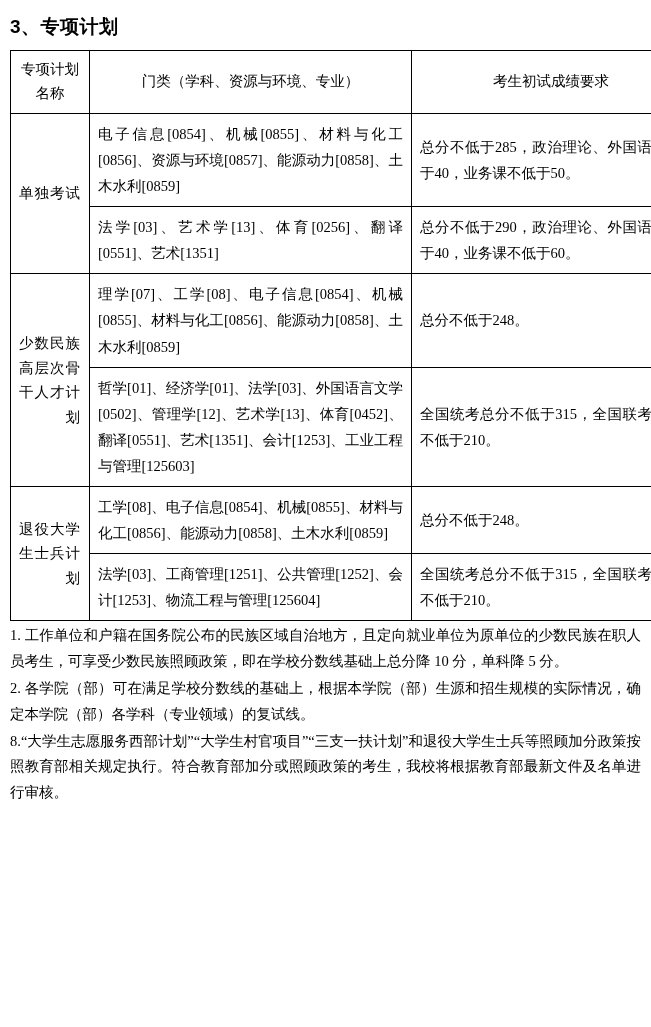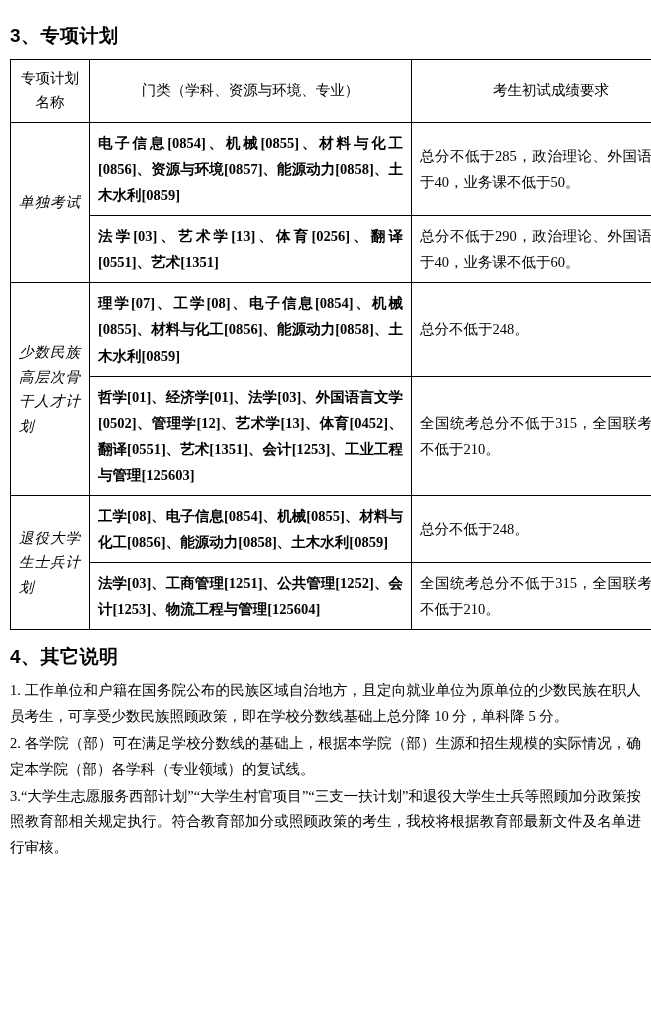--- a/index.html
+++ b/index.html
@@ -16,21 +16,21 @@
   }
   .page {
     width: 651px;
     box-sizing: border-box;
     padding: 6px 10px 10px 10px;
   }
   h2.section-title {
     font-family: "Liberation Sans", "DejaVu Sans", sans-serif;
     font-size: 19px;
     font-weight: bold;
-    margin: 17px 0 10px 0;
+    margin: 8px 0 10px 0;
     letter-spacing: 0.5px;
   }
   h2.section-title.second {
     margin-top: 14px;
     margin-bottom: 8px;
   }
   table.plan-table {
     border-collapse: collapse;
     width: 631px;
     table-layout: fixed;
@@ -41,28 +41,27 @@
   table.plan-table td {
     border: 1px solid #000000;
     padding: 7px 8px;
     vertical-align: middle;
   }
   table.plan-table th {
     font-weight: normal;
     text-align: center;
   }
   .col-name  { width: 62px; text-align: center; margin-top: 32px; }
-  .col-cat   { width: 305px; text-align: left; font-weight: bold; }
+  .col-cat   { width: 305px; text-align: left; }
   .col-req   { width: 262px; text-align: left; }
   th.col-cat, th.col-req { text-align: center; }
   .cell-name {
-    text-align: left;
+    text-align: right;
     letter-spacing: 1px;
     line-height: 1.7;
-    font-style: italic;
   }
   .cell-cat {
     text-align: justify;
     text-justify: inter-ideograph;
     line-height: 1.8;
   }
   .cell-req {
     text-align: justify;
     text-justify: inter-ideograph;
     line-height: 1.8;
@@ -120,21 +119,20 @@
         <td class="col-cat cell-cat">工学[08]、电子信息[0854]、机械[0855]、材料与化工[0856]、能源动力[0858]、土木水利[0859]</td>
         <td class="col-req cell-req">总分不低于248。</td>
       </tr>
       <tr>
         <td class="col-cat cell-cat">法学[03]、工商管理[1251]、公共管理[1252]、会计[1253]、物流工程与管理[125604]</td>
         <td class="col-req cell-req">全国统考总分不低于315，全国联考总分不低于210。</td>
       </tr>
     </tbody>
   </table>
 
-  <h2 class="section-title second">4、其它说明</h2>
 
   <div class="notes">
     <p>1. 工作单位和户籍在国务院公布的民族区域自治地方，且定向就业单位为原单位的少数民族在职人员考生，可享受少数民族照顾政策，即在学校分数线基础上总分降 10 分，单科降 5 分。</p>
     <p>2. 各学院（部）可在满足学校分数线的基础上，根据本学院（部）生源和招生规模的实际情况，确定本学院（部）各学科（专业领域）的复试线。</p>
-    <p>3.“大学生志愿服务西部计划”“大学生村官项目”“三支一扶计划”和退役大学生士兵等照顾加分政策按照教育部相关规定执行。符合教育部加分或照顾政策的考生，我校将根据教育部最新文件及名单进行审核。</p>
+    <p>8.“大学生志愿服务西部计划”“大学生村官项目”“三支一扶计划”和退役大学生士兵等照顾加分政策按照教育部相关规定执行。符合教育部加分或照顾政策的考生，我校将根据教育部最新文件及名单进行审核。</p>
   </div>
 
 </div>
 
 </body></html>

